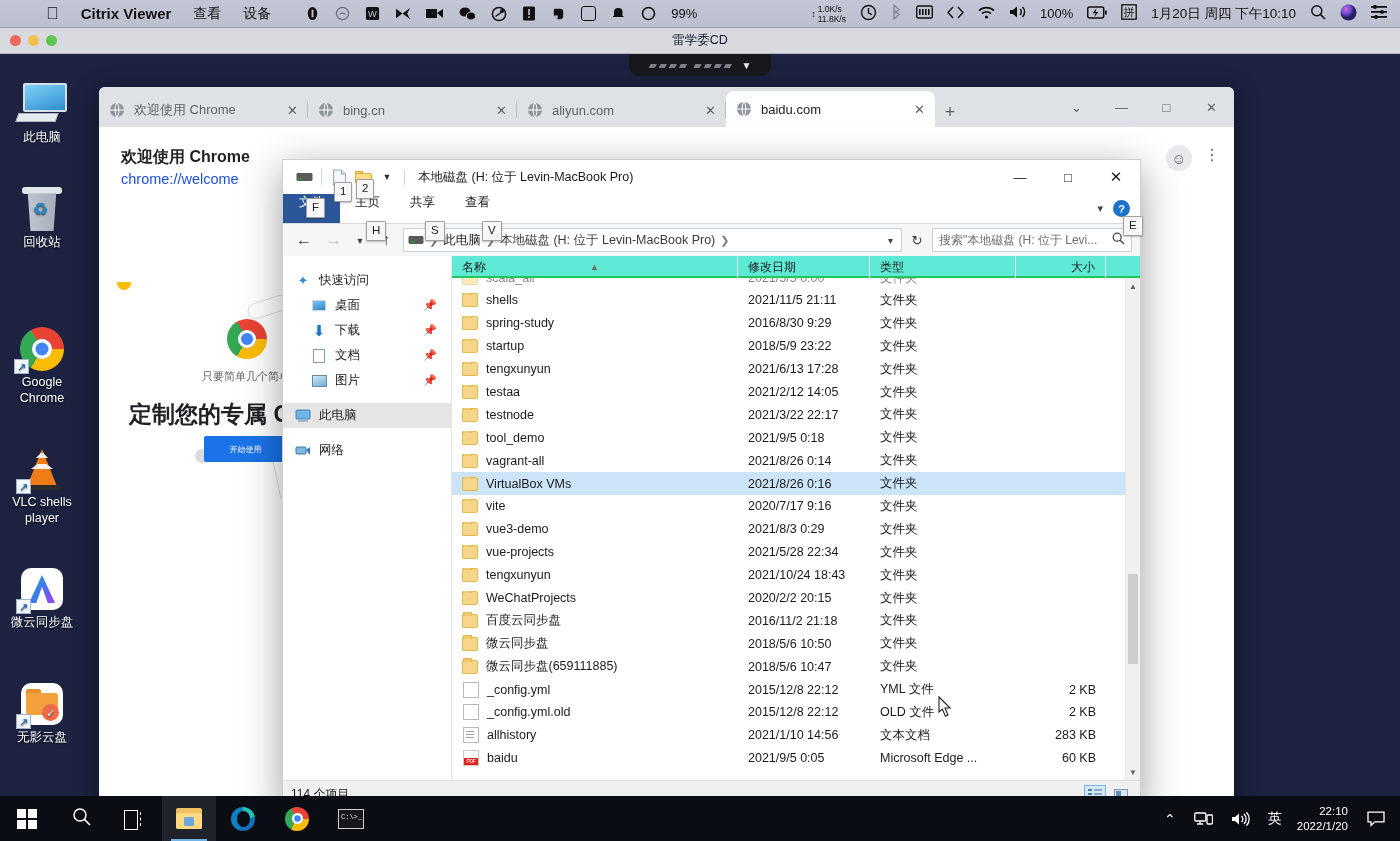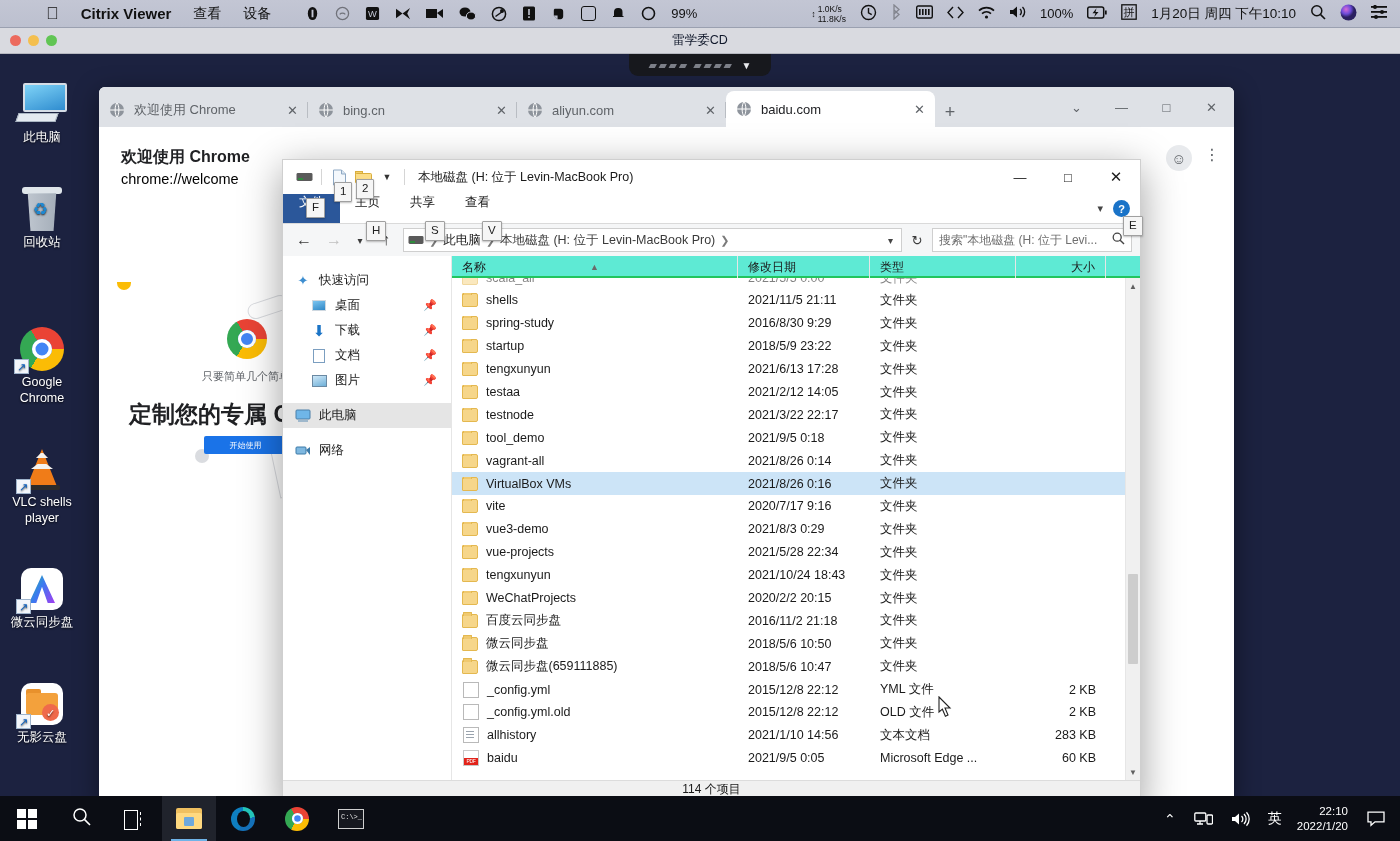--- a/index.html
+++ b/index.html
@@ -114,24 +114,24 @@
   .ctab .tclose { font-size:13px; color:#5f6368; margin-left:6px; }
   .ctab.active { background:#fff; border-radius:8px 8px 0 0; height:36px; color:#202124; }
   .ctab .sep { position:absolute; right:0; top:9px; bottom:9px; width:1px; background:#b9bdc3; }
   #chromewin .winctl { margin-left:auto; display:flex; align-items:center; height:40px; }
   #chromewin .winctl span { width:45px; text-align:center; color:#5f6368; font-size:13px; }
   #newtab { width:30px; text-align:center; color:#5f6368; font-size:18px; padding-bottom:4px; }
 
   
   #chromepage { position:absolute; left:0; top:40px; width:1135px; height:675px; background:#fff; overflow:hidden; }
   #welcomeTitle { position:absolute; left:22px; top:20px; font-size:16px; font-weight:bold; color:#202124; }
-  #welcomeUrl { position:absolute; left:22px; top:44px; font-size:14.5px; color:#000000; }
+  #welcomeUrl { position:absolute; left:22px; top:44px; font-size:14.5px; color:#1d4ed8; }
   #welcomeSub { position:absolute; left:103px; top:242px; font-size:11px; color:#5f6368; }
   #welcomeBig { position:absolute; left:30px; top:272px; font-size:23px; font-weight:bold; color:#202124; }
-  #welcomeBtn { position:absolute; left:105px; top:309px; width:83px; height:18px; background:#1a73e8;
+  #welcomeBtn { position:absolute; left:105px; top:309px; width:83px; height:26px; background:#1a73e8;
     border-radius:2px; color:#fff; font-size:8px; display:flex; align-items:center; justify-content:center; }
   #chromeBigLogo { position:absolute; left:128px; top:192px; width:40px; height:40px; border-radius:50%; overflow:hidden;
     background:conic-gradient(from -30deg,#ea4335 0deg 120deg,#fbbc05 120deg 240deg,#34a853 240deg 360deg); }
   #chromeBigLogo::after { content:""; position:absolute; left:11px; top:11px; width:18px; height:18px;
     border-radius:50%; background:#4285f4; box-shadow:0 0 0 3px #fff inset; }
   .deco { position:absolute; background:transparent; }
   #dec1 { left:18px; top:155px; width:14px; height:8px; background:#fbbc05; border-radius:0 0 8px 8px; }
   #dec2 { left:148px; top:172px; width:42px; height:16px; border:1.5px solid #dadce0; border-radius:9px; transform:rotate(-18deg); }
   #dec3 { left:152px; top:208px; width:9px; height:9px; color:#cfd3d8; font-size:10px; }
   #dec4 { left:176px; top:320px; width:38px; height:48px; border:1.5px solid #dadce0; transform:rotate(-12deg); background:#fff; }
@@ -233,21 +233,21 @@
   .fico.pdf { width:14px; height:16px; background:#fff; border:1px solid #c9c9c9; margin-left:1px;
     display:flex; align-items:flex-end; }
   .fico.pdf::after { content:"PDF"; display:block; width:14px; font-size:5px; color:#fff; background:#e2231a;
     text-align:center; line-height:7px; letter-spacing:-.3px; }
   
   #vsb { position:absolute; right:0; top:0; width:15px; bottom:0; background:#f0f0f0; border-left:1px solid #e6e6e6; }
   #vsb .arrow { height:16px; display:flex; align-items:center; justify-content:center; font-size:8px; color:#606060; }
   #vsb .thumb { position:absolute; left:2px; right:2px; top:296px; height:90px; background:#cdcdcd; border-radius:1px; }
   
   #exStatus { height:28px; background:#f0f0f0; border-top:1px solid #dcdcdc; display:flex; align-items:center;
-    padding:0 8px; font-size:12px; color:#1a1a1a;flex-direction:column; }
+    padding:0 8px; font-size:12px; color:#1a1a1a; }
   #exStatus .views { margin-left:auto; display:flex; gap:4px; }
   .vbtn { width:22px; height:20px; display:flex; align-items:center; justify-content:center; }
   .vbtn.on { border:1px solid #7eb4ea; background:#d3e7fb; }
   .vico-det { width:14px; height:11px; display:block;
     background:
       linear-gradient(#4a7db5 0 0) 0 0/4px 2px no-repeat,
       linear-gradient(#8ea9c7 0 0) 6px 0/8px 2px no-repeat,
       linear-gradient(#4a7db5 0 0) 0 4px/4px 2px no-repeat,
       linear-gradient(#8ea9c7 0 0) 6px 4px/8px 2px no-repeat,
       linear-gradient(#4a7db5 0 0) 0 8px/4px 2px no-repeat,

